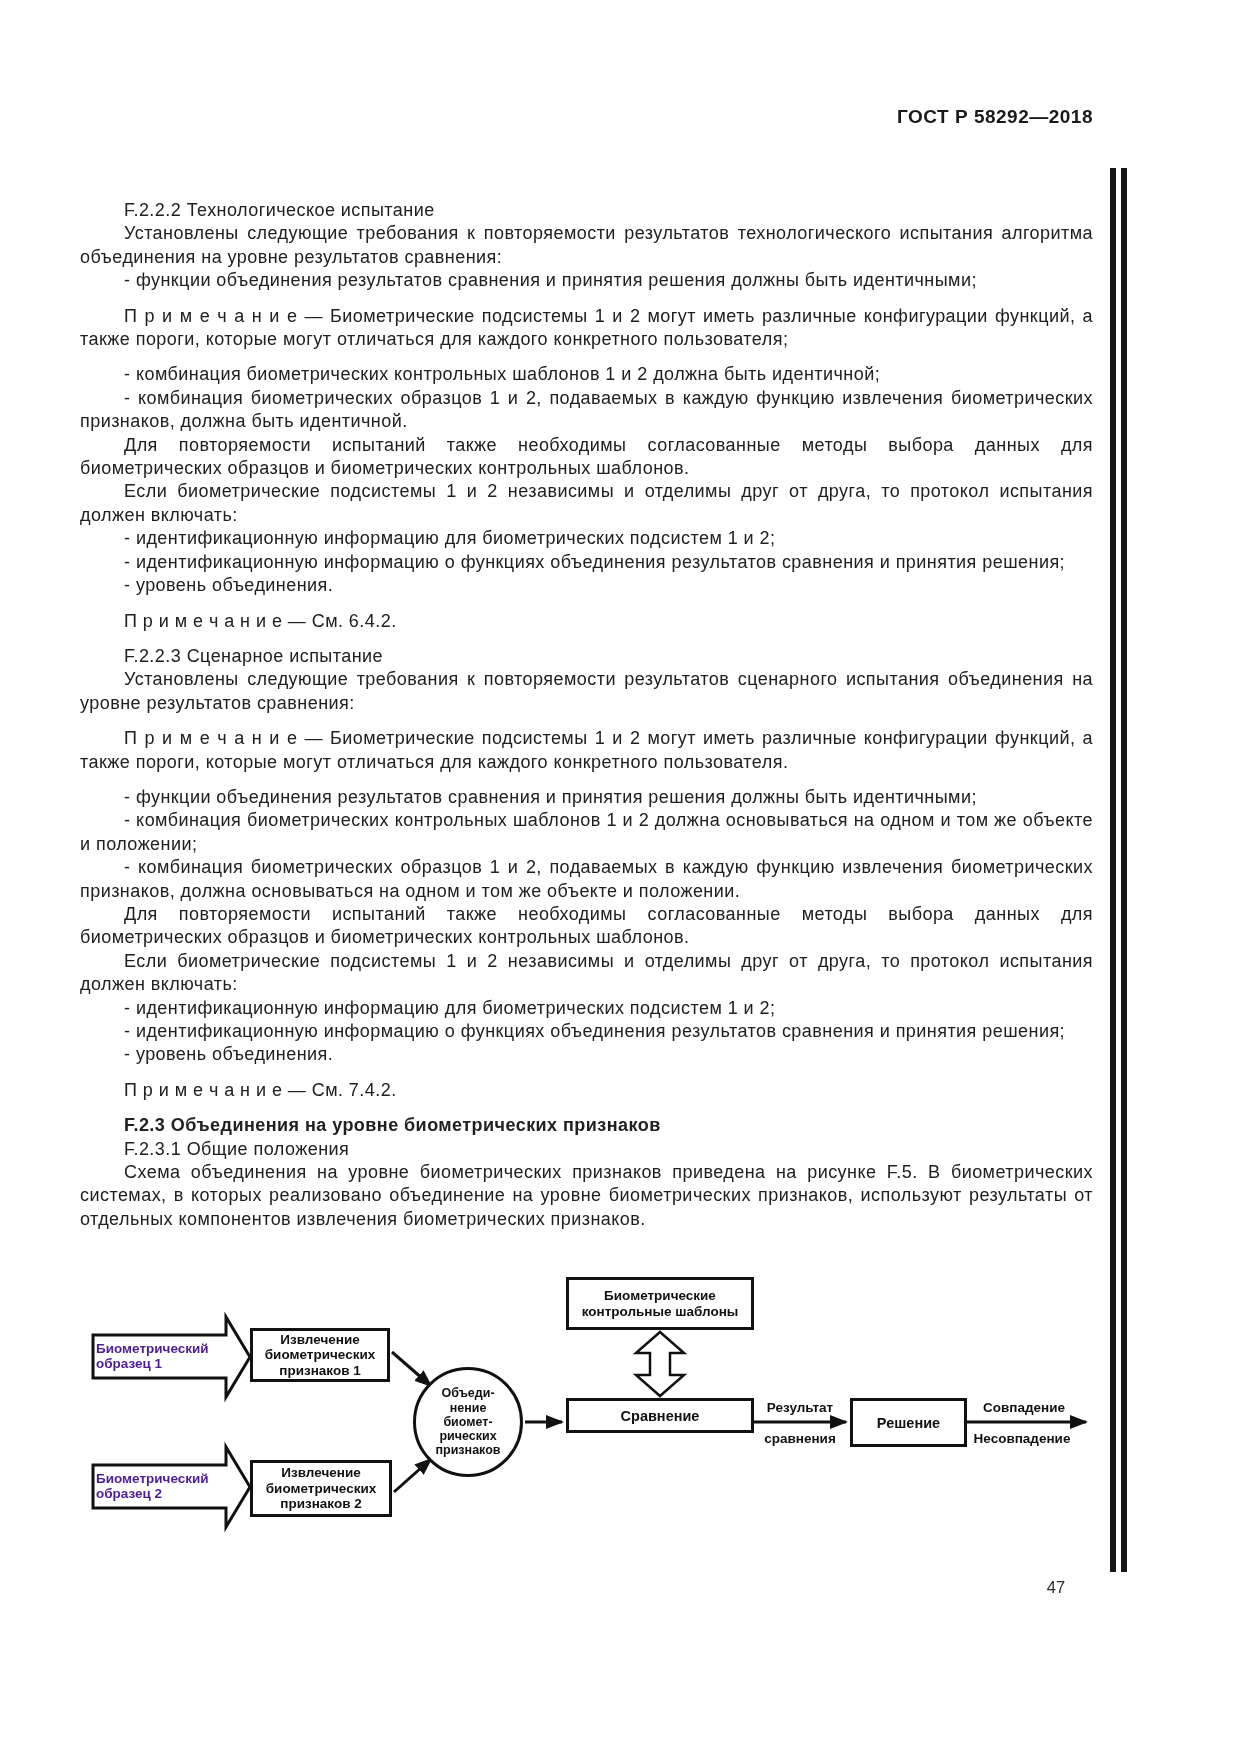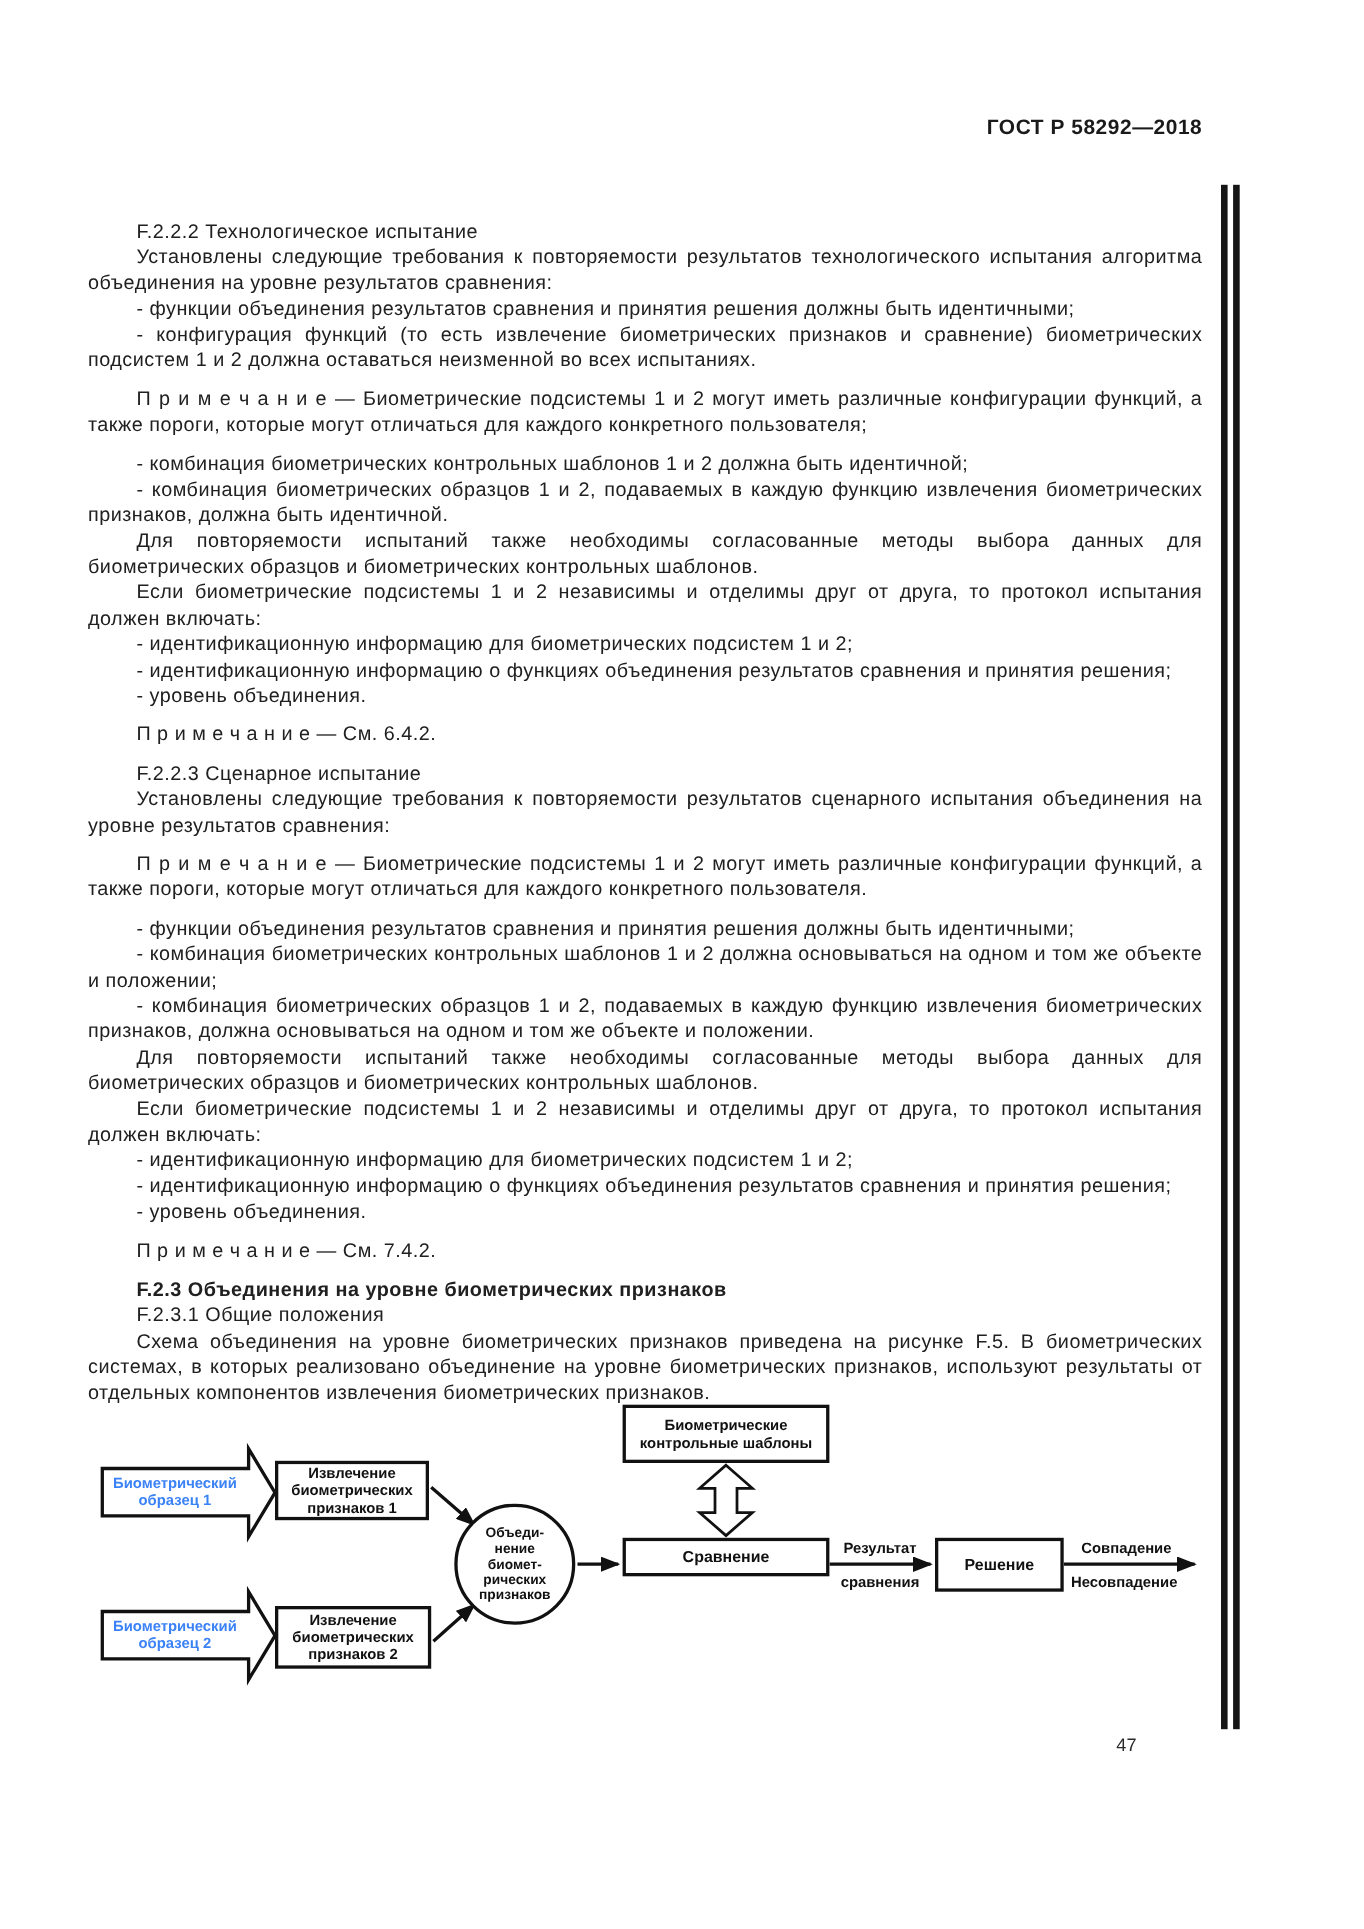--- a/index.html
+++ b/index.html
@@ -31,51 +31,50 @@
   .fig-svg{position:absolute;left:0;top:0;}
   .node{
     position:absolute;background:#fff;border:3px solid #111;
     display:flex;align-items:center;justify-content:center;text-align:center;
     font-weight:bold;color:#111;white-space:pre-line;box-sizing:border-box;
   }
   .node.small{font-size:13.5px;line-height:15.5px;}
   .node.one{font-size:14.5px;}
   .circle{border-radius:50%;font-size:12.5px;line-height:14.2px;}
   .flabel{
-    position:absolute;text-align:center;font-weight:bold;color:#3b82f6;
+    position:absolute;font-weight:bold;color:#4c1d95;
     font-size:13.5px;line-height:15px;white-space:pre-line;
   }
   .arrow-text{
     position:absolute;display:flex;align-items:center;justify-content:center;
     text-align:center;font-weight:bold;color:#111;font-size:13.5px;
   }
   .fig-caption{
     position:absolute;left:0;top:1547px;width:958px;text-align:center;
     font-size:14.5px;color:#333;letter-spacing:.2px;
   }
   .page-num{
-    position:absolute;left:1000px;top:1578px;width:48px;text-align:center;
+    position:absolute;left:1032px;top:1578px;width:48px;text-align:center;
     font-size:16.5px;color:#2a2a2a;
   }
 </style>
 </head>
 <body>
 
 <div class="page">
 
   <div class="doc-header">ГОСТ Р 58292—2018</div>
 
   <div class="chbar b1"></div>
   <div class="chbar b2"></div>
 
   <div class="body-text">
     <p>F.2.2.2 Технологическое испытание</p>
     <p>Установлены следующие требования к повторяемости результатов технологического испытания алгоритма объединения на уровне результатов сравнения:</p>
     <p>- функции объединения результатов сравнения и принятия решения должны быть идентичными;</p>
-    <p>- конфигурация функций (то есть извлечение биометрических признаков и сравнение) биометрических подсистем 1 и 2 должна оставаться неизменной во всех испытаниях.</p>
     <p class="note">П р и м е ч а н и е — Биометрические подсистемы 1 и 2 могут иметь различные конфигурации функций, а также пороги, которые могут отличаться для каждого конкретного пользователя;</p>
     <p>- комбинация биометрических контрольных шаблонов 1 и 2 должна быть идентичной;</p>
     <p>- комбинация биометрических образцов 1 и 2, подаваемых в каждую функцию извлечения биометрических признаков, должна быть идентичной.</p>
     <p>Для повторяемости испытаний также необходимы согласованные методы выбора данных для биометрических образцов и биометрических контрольных шаблонов.</p>
     <p>Если биометрические подсистемы 1 и 2 независимы и отделимы друг от друга, то протокол испытания должен включать:</p>
     <p>- идентификационную информацию для биометрических подсистем 1 и 2;</p>
     <p>- идентификационную информацию о функциях объединения результатов сравнения и принятия решения;</p>
     <p>- уровень объединения.</p>
     <p class="note">П р и м е ч а н и е — См. 6.4.2.</p>
     <p>F.2.2.3 Сценарное испытание</p>

